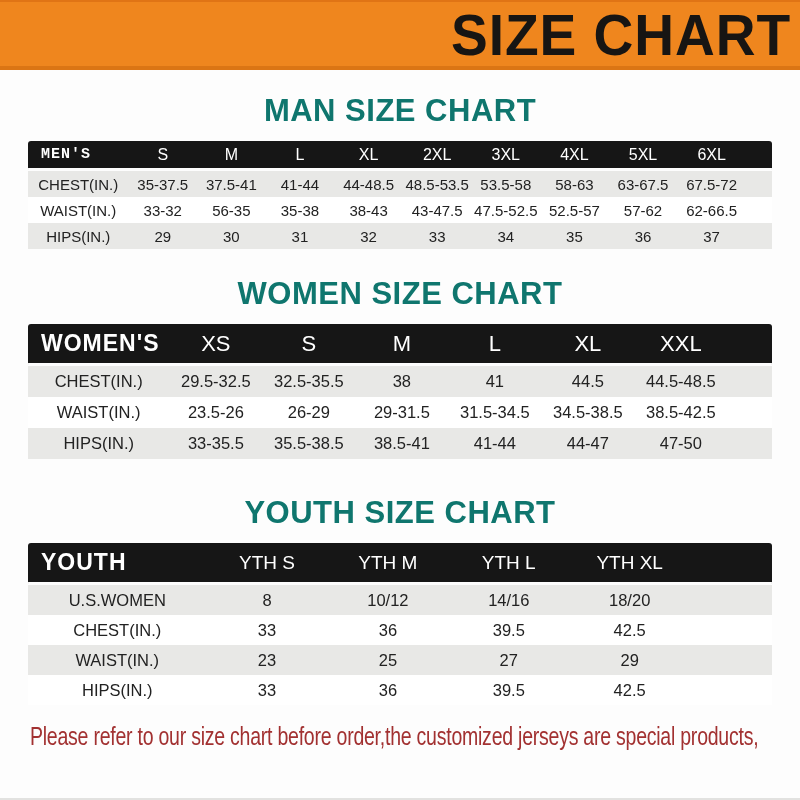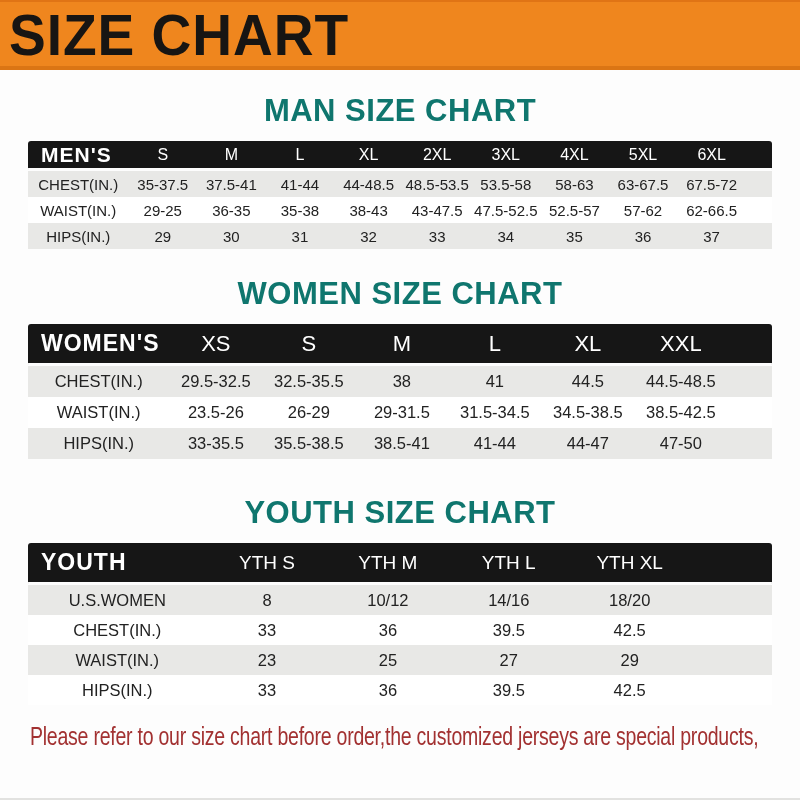--- a/index.html
+++ b/index.html
@@ -13,21 +13,21 @@
   .page { width: 800px; height: 800px; }
 
   
   .banner {
     height: 70px;
     background: #EF861E;
     border-top: 2px solid #E07415;
     border-bottom: 4px solid #DB7514;
     display: flex;
     align-items: center;
-    justify-content: flex-start;
+    justify-content: flex-end;
   }
   .banner-title {
     display: inline-block;
     font-size: 58px;
     font-weight: bold;
     letter-spacing: 1px;
     color: #171513;
     transform: scaleX(0.95);
     line-height: 1;
     padding-top: 2px;
@@ -69,21 +69,21 @@
     letter-spacing: 1px;
   }
   .size-table td {
     text-align: center;
     color: #222222;
     background: #FFFFFF;
   }
   .size-table tr.stripe td { background: #E8E8E6; }
 
   .men   .size-table th { height: 30px; font-size: 16px; }
-  .men   .size-table th.corner { font-size: 21px; }
+  .men   .size-table th.corner { font-size: 15px; font-family: Liberation Mono, monospace; }
   .men   .size-table td { height: 26px; font-size: 15px; }
 
   .women .size-table th { height: 42px; font-size: 22px; }
   .women .size-table th.corner { font-size: 23px; }
   .women .size-table td { height: 31px; font-size: 16.5px; }
 
   .youth .size-table th { height: 42px; font-size: 19px; }
   .youth .size-table th.corner { font-size: 23px; }
   .youth .size-table td { height: 30px; font-size: 16.5px; }
 
@@ -153,22 +153,22 @@
             <td>44-48.5</td>
             <td>48.5-53.5</td>
             <td>53.5-58</td>
             <td>58-63</td>
             <td>63-67.5</td>
             <td>67.5-72</td>
             <td></td>
           </tr>
           <tr>
             <td class="rowlabel">WAIST(IN.)</td>
-            <td>29-25</td>
-            <td>36-35</td>
+            <td>33-32</td>
+            <td>56-35</td>
             <td>35-38</td>
             <td>38-43</td>
             <td>43-47.5</td>
             <td>47.5-52.5</td>
             <td>52.5-57</td>
             <td>57-62</td>
             <td>62-66.5</td>
             <td></td>
           </tr>
           <tr class="stripe">

